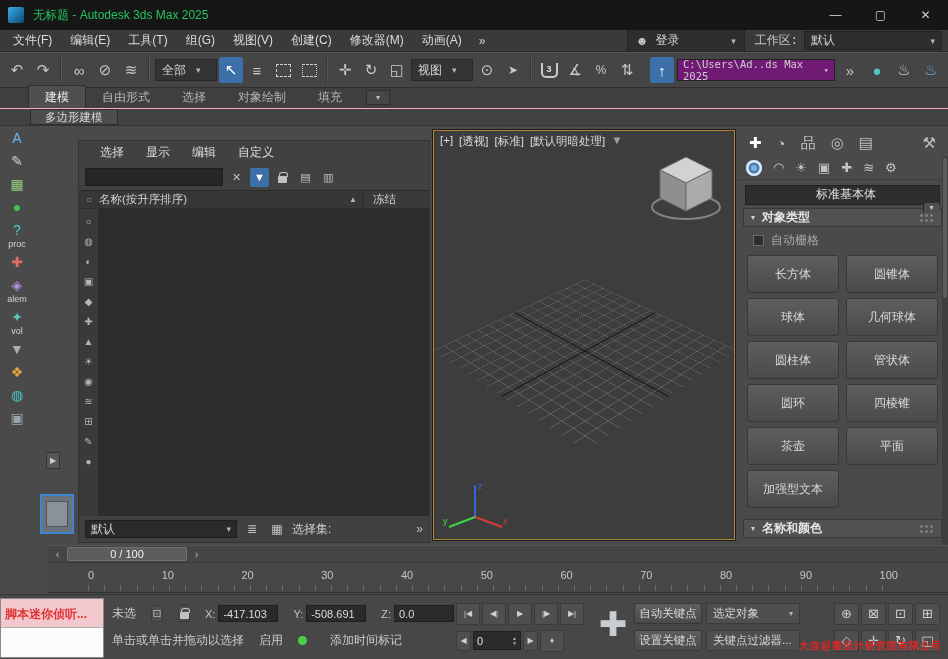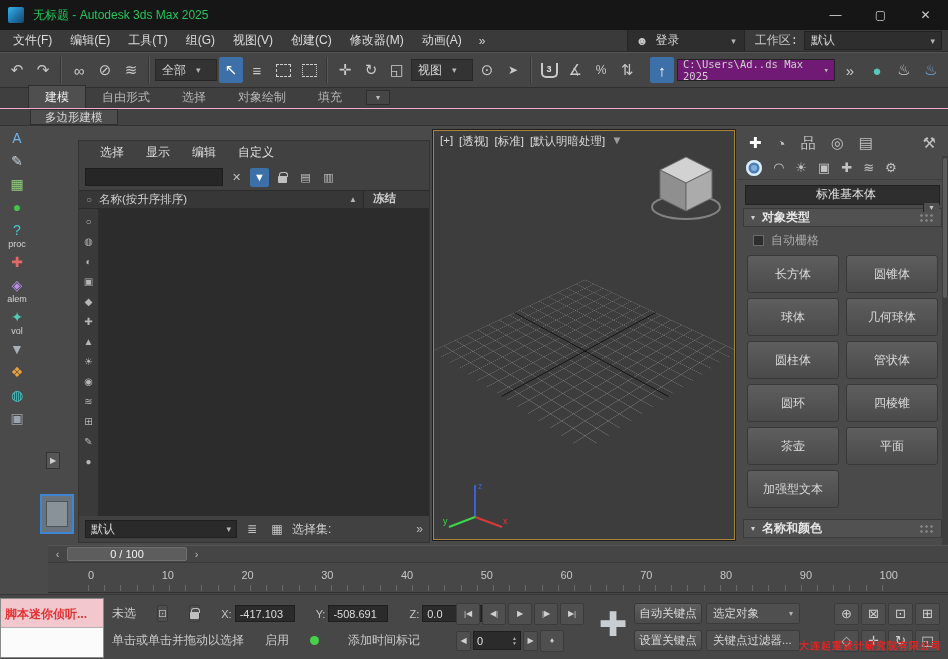--- a/index.html
+++ b/index.html
@@ -99,21 +99,21 @@
   .exp-ibtn.active { background:#3d6fa8; color:#fff; }
   .lock-icon { position:relative; width:9px; height:7px; background:#c0c0c0; border-radius:1px; margin-top:4px; }
   .lock-icon::before { content:""; position:absolute; top:-4px; left:1px; width:7px; height:4px;
                        border:1.5px solid #c0c0c0; border-bottom:none; border-radius:3px 3px 0 0; }
   .exp-header { display:flex; align-items:center; height:19px; background:#373737; font-size:11.5px;
                 border-top:1px solid #2b2b2b; border-bottom:1px solid #2b2b2b; color:#d0d0d0; }
   .exp-h-icon { width:20px; text-align:center; color:#9a9a9a; font-size:10px; }
   .exp-h-name { flex:1; display:flex; align-items:center; }
   .exp-h-name .sort { margin-left:auto; margin-right:6px; font-size:8px; color:#b5b5b5; }
   .exp-h-frozen { width:66px; height:100%; border-left:1px solid #2b2b2b; background:#3a3a3a;
-                  display:flex; padding-left:9px;font-weight:bold; }
+                  display:flex; align-items:center; padding-left:9px; }
   .exp-body { flex:1; display:flex; background:#2c2c2c; }
   .exp-filtercol { width:20px; background:#3a3a3a; border-right:1px solid #2e2e2e; display:flex;
                    flex-direction:column; align-items:center; padding-top:3px; gap:1px; }
   .exp-filter { width:17px; height:19px; display:flex; align-items:center; justify-content:center;
                 font-size:10px; color:#b5b5b5; }
   .exp-list { flex:1; }
   .exp-bottom { display:flex; align-items:center; height:26px; gap:5px; padding:0 6px; background:#414141; }
   .exp-dd { display:flex; align-items:center; width:152px; height:18px; background:#2a2a2a;
             border:1px solid #1f1f1f; padding:0 5px; }
   .exp-dd .chev { margin-left:auto; font-size:9px; color:#b5b5b5; }
@@ -186,21 +186,21 @@
 
   
   .statusbar { position:absolute; left:0; top:594px; width:948px; height:65px; background:#474747;
                border-top:1px solid #363636; }
   .listener { position:absolute; left:0; top:3px; width:104px; height:60px; border:1px solid #8a8a8a; }
   .listener-pink { height:50%; background:#f3c7ce; border-bottom:1px solid #b0b0b0; }
   .listener-white { height:50%; background:#fbfbfb; }
   .listener-tip { position:absolute; left:4px; top:7px; color:#e03232; font-weight:bold;
                   white-space:nowrap; }
   .statuslines { position:absolute; left:112px; top:5px; width:342px; }
-  .srow { display:flex; align-items:center; gap:21px; height:27px; }
+  .srow { display:flex; align-items:center; gap:15px; height:27px; }
   .sel-text,.prompt,.timetag,.enable { color:#cbcbcb; white-space:nowrap; }
   .s-ibtn { width:18px; height:17px; display:flex; align-items:center; justify-content:center;
             color:#b9b9b9; font-size:11px; background:#4e4e4e; border:1px solid #3a3a3a; border-radius:2px; }
   .coord { display:flex; align-items:center; gap:3px; }
   .coord .clabel { color:#c4c4c4; font-size:11px; }
   .cfield { width:60px; height:17px; background:#2b2b2b; border:1px solid #1f1f1f; color:#dcdcdc;
             font-size:11px; display:flex; align-items:center; padding:0 4px; }
   .endot { width:9px; height:9px; border-radius:50%; background:#49d049; }
   .timetag { margin-left:8px; }
   .playback { position:absolute; left:456px; top:5px; width:134px; }

